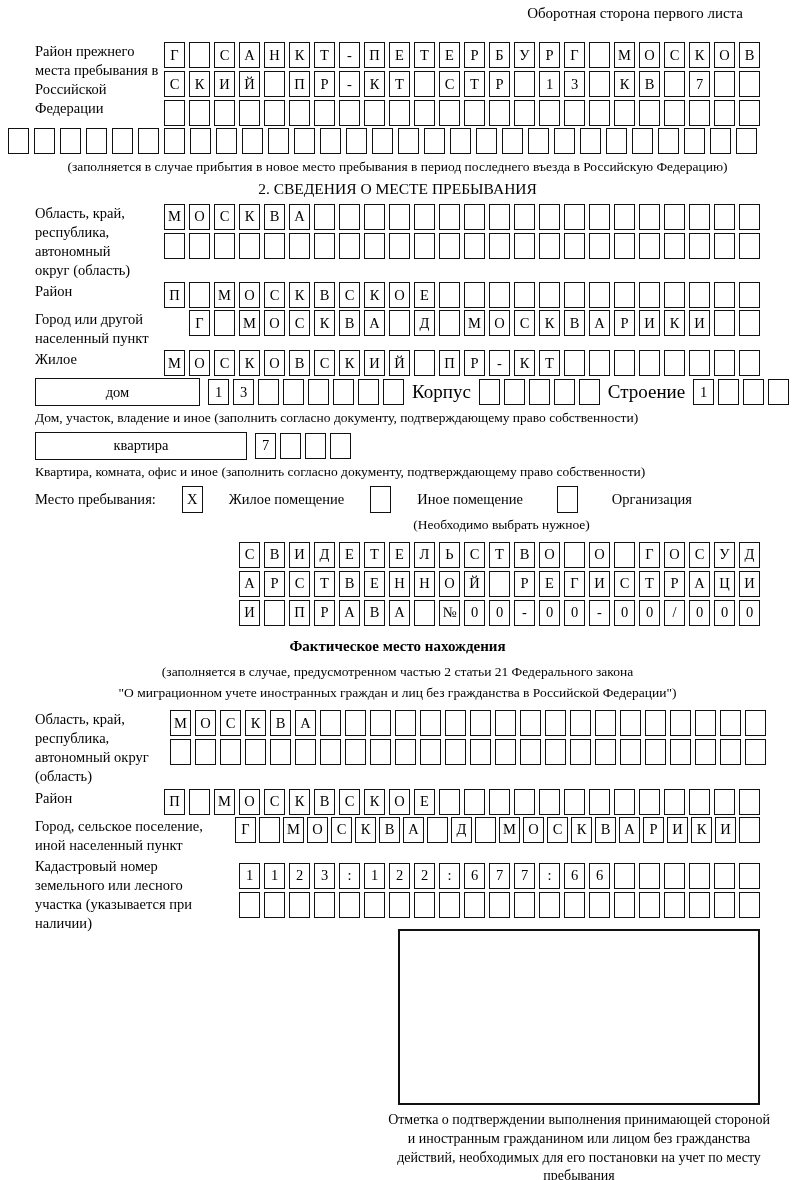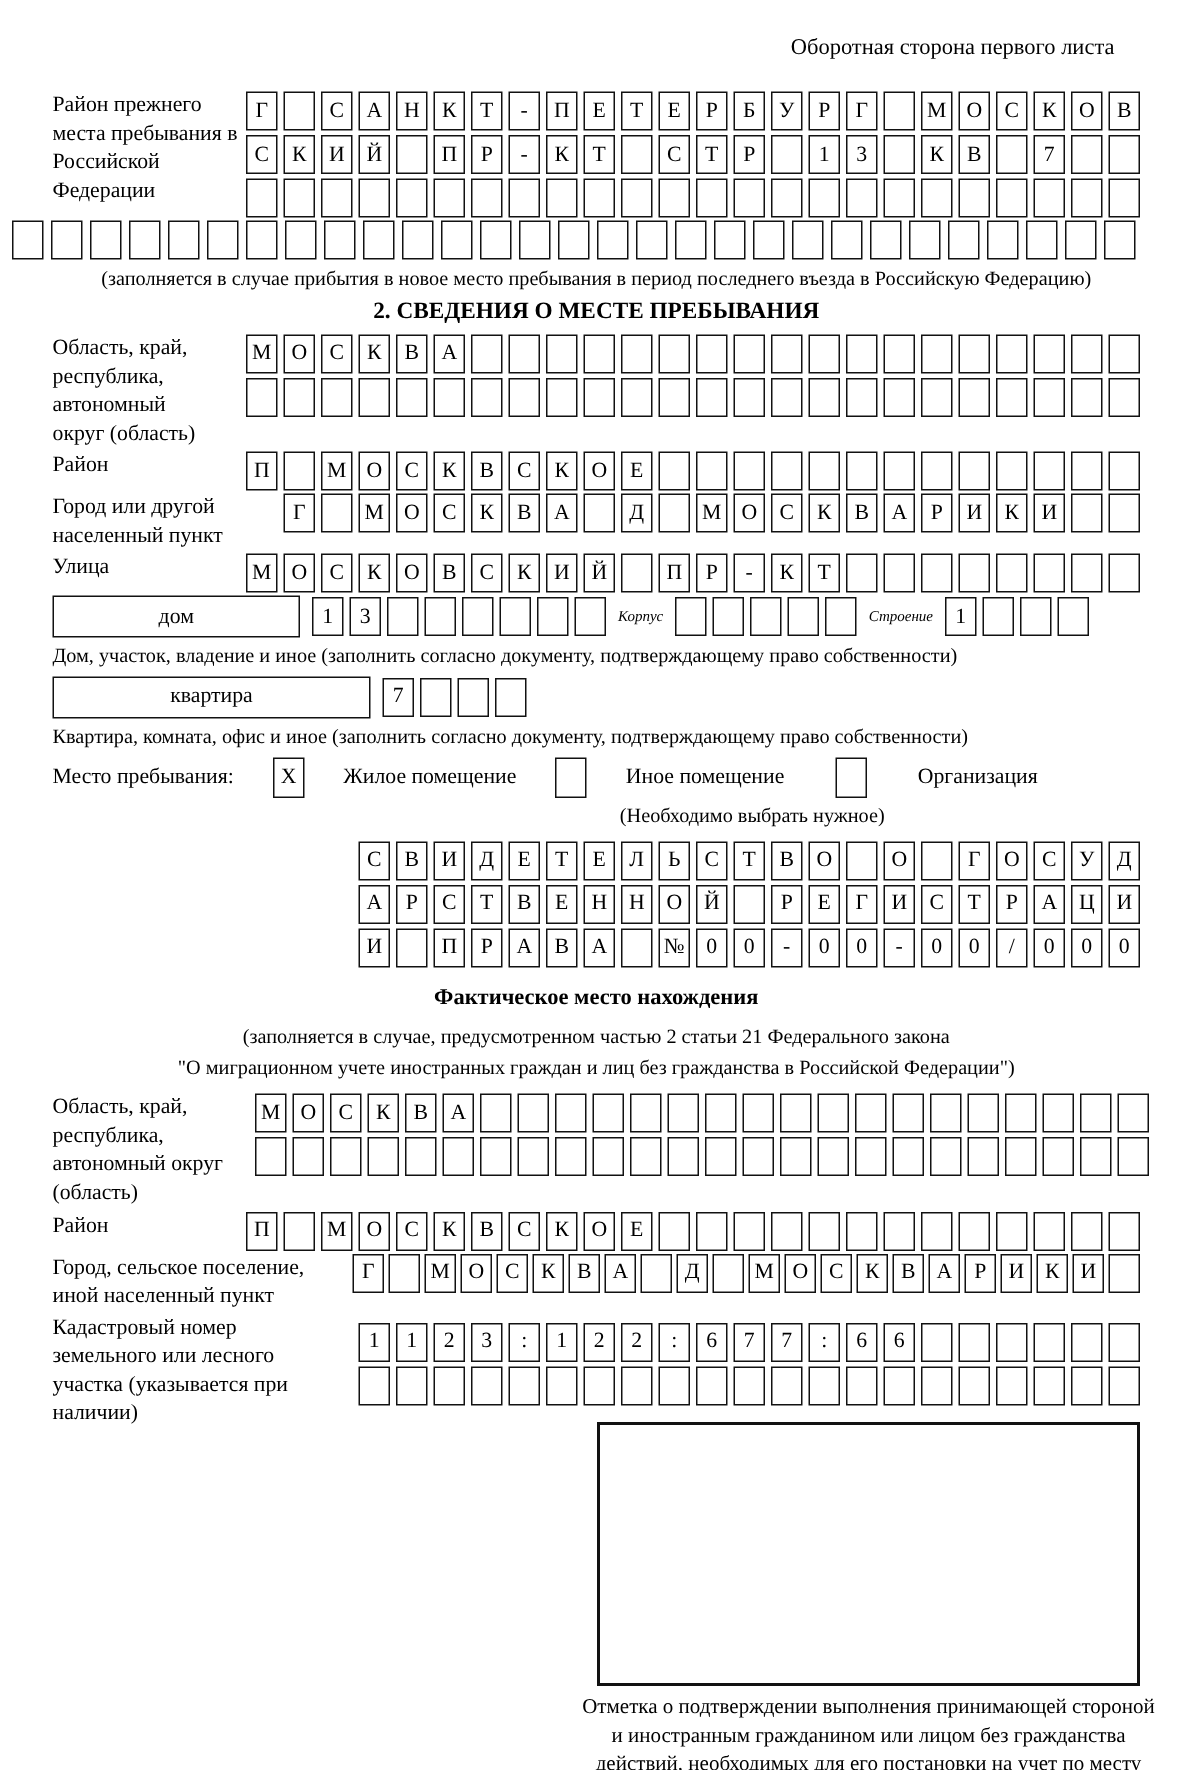--- a/index.html
+++ b/index.html
@@ -1,47 +1,47 @@
 <!DOCTYPE html>
 <html lang="ru"><head>
 <meta charset="utf-8">
 <title>Form</title>
 <style>
   html,body{margin:0;padding:0;background:#ffffff;}
   body{width:800px;height:1180px;overflow:hidden;color:#000;
        font-family:"Liberation Serif","DejaVu Serif",serif;}
   .sheet{position:relative;width:800px;height:1180px;}
-  .header-note{font-size:15px;text-align:right;padding:24px 57px 0 0;margin-bottom:20px;}
+  .header-note{font-size:15px;text-align:right;padding:5px 57px 0 0;margin-bottom:20px;}
   .content{padding:0 40px 0 35px;}
 
   .frow{display:flex;align-items:flex-start;margin-bottom:2px;}
   .label{font-size:14.5px;line-height:1.32;flex:none;}
   .w125{width:125px;} .w110{width:110px;} .w150{width:150px;}
   .w198{width:198px;} .w135{width:135px;} .w190{width:190px;} .w185{width:185px;}
   .boxes{margin-left:auto;display:flex;flex-direction:column;row-gap:3px;flex:none;}
   .mt6{margin-top:6px;}
 
   .boxrow{display:flex;column-gap:4px;flex:none;}
   .boxrow.g5{column-gap:5px;}
   .boxrow.g3{column-gap:3px;}
   .cell{box-sizing:border-box;width:21px;height:26px;border:1.5px solid #111;
         display:inline-flex;align-items:center;justify-content:center;
         font-size:14.5px;flex:none;background:#fff;}
   .fullrow{margin-left:-27px;margin-bottom:4px;}
 
   .caption{font-size:13.5px;line-height:1.3;margin-bottom:4px;}
   .center{text-align:center;}
-  .h2{font-size:15.5px;font-weight:bold;text-align:center;margin:2px 0 6px 0;}
+  .h2{font-size:15.5px;font-weight:normal;text-align:center;margin:2px 0 6px 0;}
   .h3{font-size:15px;font-weight:bold;text-align:center;margin:12px 0 8px 0;}
 
   .house-row{display:flex;align-items:center;column-gap:8px;margin-bottom:3px;}
   .widebox{box-sizing:border-box;height:28px;border:1.5px solid #111;
            display:flex;align-items:center;justify-content:center;font-size:14.5px;flex:none;}
   .wb165{width:165px;} .wb200{width:212px;}
-  .inline-label{font-size:10px;flex:none;font-style:italic;}
+  .inline-label{font-size:19px;flex:none;}
   .cap-indent{margin-left:0;margin-bottom:5px;}
 
   .stay-row{display:flex;align-items:center;column-gap:26px;font-size:14.5px;margin:6px 0 3px 0;}
   .cb{width:21px;height:27px;}
   .ml8{margin-left:8px;}
   .note{margin-left:208px;margin-bottom:8px;text-align:center;}
 
   .doc-block{margin-top:4px;margin-bottom:10px;}
 
   .stamp-box{box-sizing:border-box;width:362px;height:176px;border:2px solid #111;
@@ -291,21 +291,21 @@
             <span class="cell">И</span>
             <span class="cell">К</span>
             <span class="cell">И</span>
             <span class="cell"></span>
             <span class="cell"></span>
           </div>
       </div>
     </div>
 
     <div class="frow">
-      <div class="label">Улица</div>
+      <div class="label">Жилое</div>
       <div class="boxes">
         <div class="boxrow">
             <span class="cell">М</span>
             <span class="cell">О</span>
             <span class="cell">С</span>
             <span class="cell">К</span>
             <span class="cell">О</span>
             <span class="cell">В</span>
             <span class="cell">С</span>
             <span class="cell">К</span>

